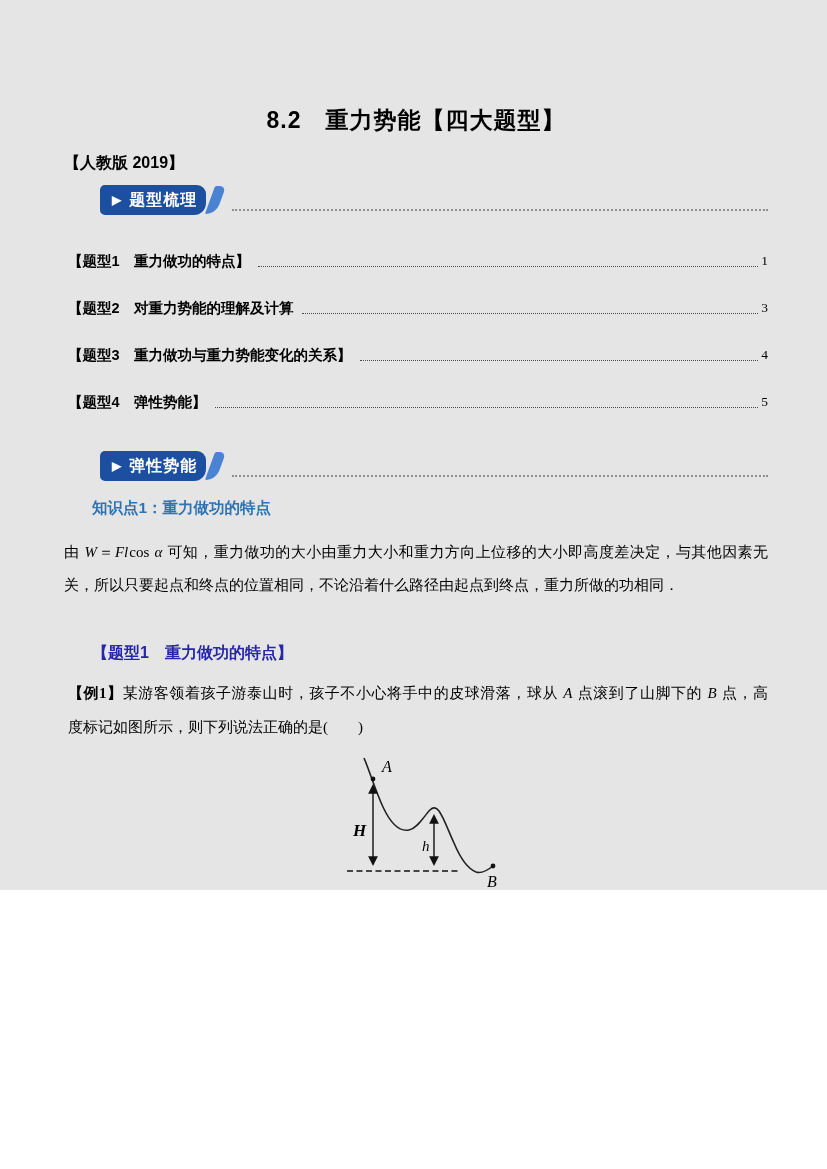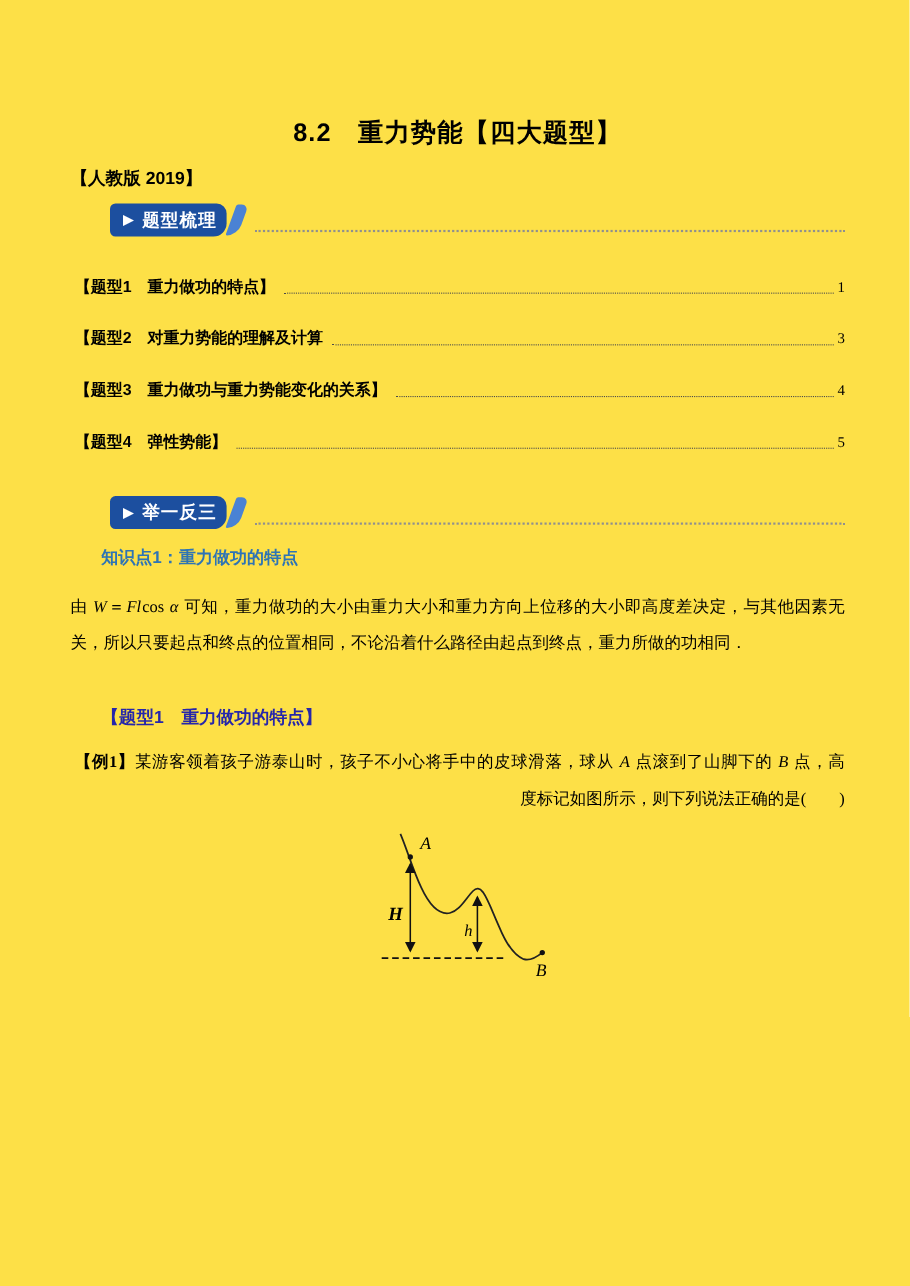--- a/index.html
+++ b/index.html
@@ -1,16 +1,16 @@
 <!DOCTYPE html>
 <html style="--banner-blue: #1c4f9f; --banner-accent: #4a82d4; --kp-blue: #2e74b5; --type-blue: #2626ab; --dot-gray: #8f8f8f;"><head>
 <meta charset="utf-8">
 <style>
   html,body{margin:0;padding:0;background:#fff;}
-  .page{position:relative;width:827px;height:1169px;background:#fde047;box-sizing:border-box;
+  .page{position:relative;width:827px;height:890px;background:#e5e5e5;box-sizing:border-box;
         padding:103px 59px 0 64px;overflow:hidden;color:#000;
         font-family:"Liberation Serif","DejaVu Serif",serif;}
   .title{margin:0;text-align:center;font-family:"Liberation Sans","DejaVu Sans",sans-serif;
          font-weight:bold;font-size:23px;line-height:34px;letter-spacing:1px;}
   .subtitle{margin:16px 0 0 0;text-align:left;font-family:"Liberation Sans",sans-serif;
             font-weight:bold;font-size:16px;line-height:20px;}
   .banner-row{display:flex;align-items:flex-end;height:30px;margin:12px 0 0 36px;}
   .banner-row.second{margin-top:39px;}
   .banner{position:relative;display:flex;align-items:center;height:30px;width:106px;
           padding-left:12px;box-sizing:border-box;background:var(--banner-blue,#1c4f9f);
@@ -26,21 +26,21 @@
           font-family:"Liberation Sans",sans-serif;font-weight:600;font-size:14.5px;line-height:20px;}
   .toc .leader{flex:1;margin:0 3px 4px 8px;border-bottom:1.8px dotted #4a4a4a;}
   .toc .pg{font-family:"Liberation Serif",serif;font-weight:normal;font-size:13.5px;line-height:20px;}
   .kp-head{margin:16px 0 0 28px;color:var(--kp-blue,#2e74b5);
            font-family:Liberation Sans, sans-serif;font-weight:bold;font-size:15.5px;line-height:21px;}
   .type-head{margin:40px 0 0 28px;color:var(--type-blue,#2626ab);
            font-family:"Liberation Sans",sans-serif;font-weight:bold;font-size:16px;line-height:22px;}
   .pline{margin:0;font-size:15px;line-height:33px;}
   .kp-body{margin-top:18px;}
   .ex{margin-top:12px;}
-  .ex .pline{line-height:34px;margin-left:4px;text-align:right;}
+  .ex .pline{line-height:34px;margin-left:4px;}
   .just{text-align:justify;text-align-last:justify;}
   .fig-wrap{margin:8px 0 0 278px;width:162px;height:148px;}
   .options{margin-top:2px;}
   .options .pline{margin-left:4px;}
   .variant{margin:2px 0 0 4px;}
   i.v{font-family:"Liberation Serif","DejaVu Serif",serif;font-style:italic;padding:0 1px;}
   b{font-family:inherit;}
   .figlbl{font-family:"Liberation Serif",serif;font-style:italic;font-size:15px;fill:#000;}
   .figlbl.big{font-size:16px;}
   .figlbl.cap{font-weight:bold;font-size:17px;}
@@ -80,21 +80,21 @@
     <li>
       <span>【题型4　弹性势能】</span>
       <span class="leader"></span>
       <span class="pg">5</span>
     </li>
   </ul>
 
   <div class="banner-row second">
     <div class="banner">
       <span class="tri">▶</span>
-      <span>举一反三</span>
+      <span>弹性势能</span>
     </div>
     <div class="dotline"></div>
   </div>
 
   <div class="kp-head">知识点1：重力做功的特点</div>
 
   <div class="kp-body">
     <p class="pline just">由 <i class="v">W</i>＝<i class="v">Fl</i>cos <i class="v">α</i> 可知，重力做功的大小由重力大小和重力方向上位移的大小即高度差决定，与其他因素无</p>
     <p class="pline">关，所以只要起点和终点的位置相同，不论沿着什么路径由起点到终点，重力所做的功相同．</p>
   </div>

